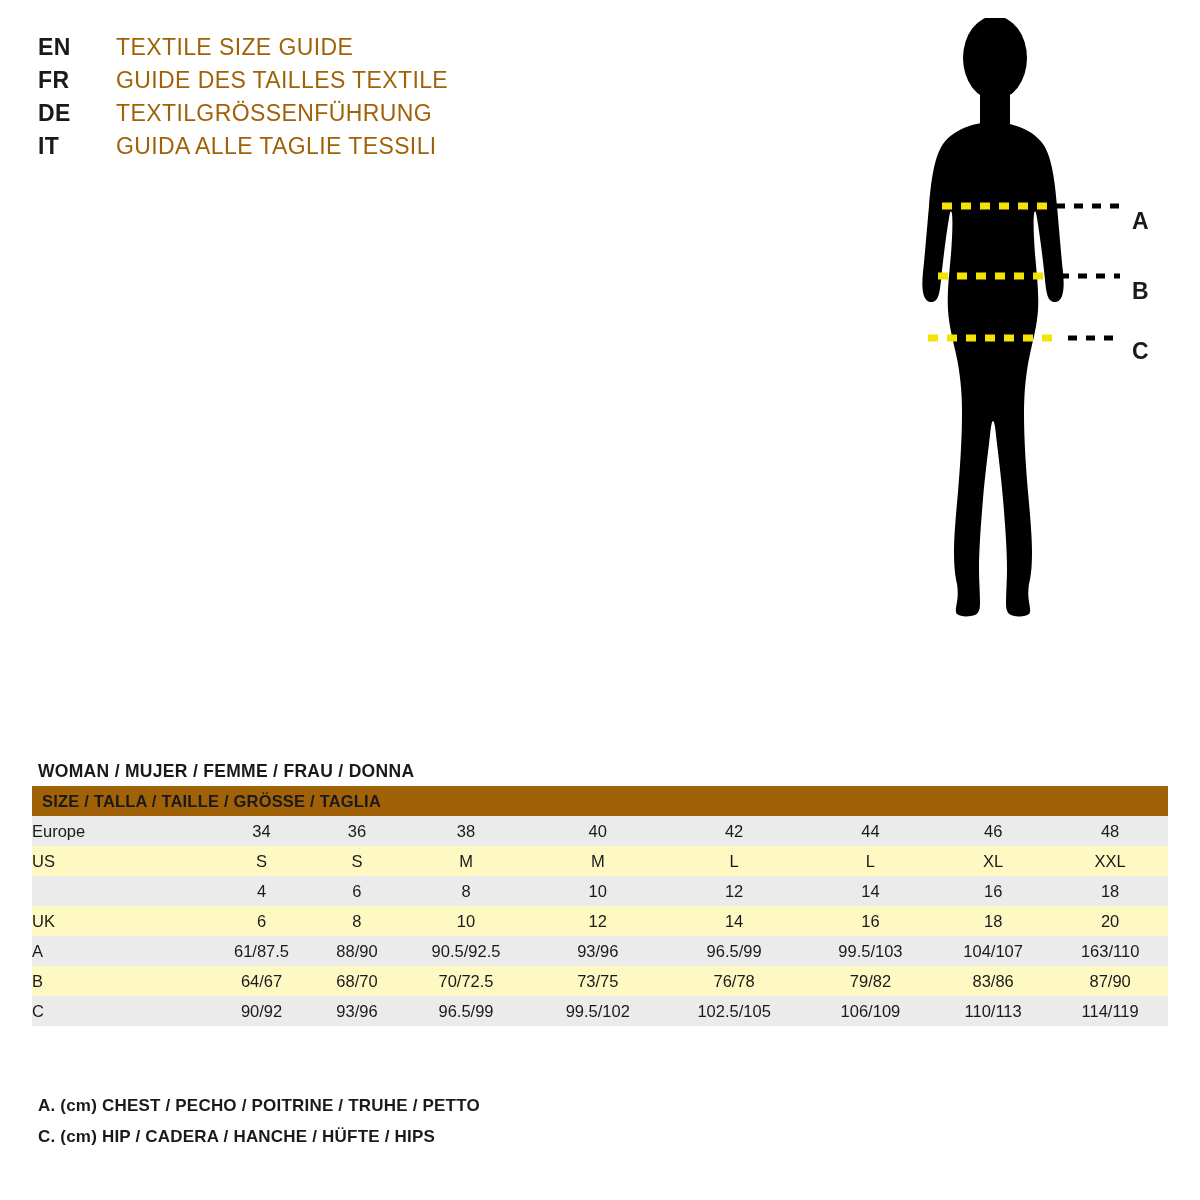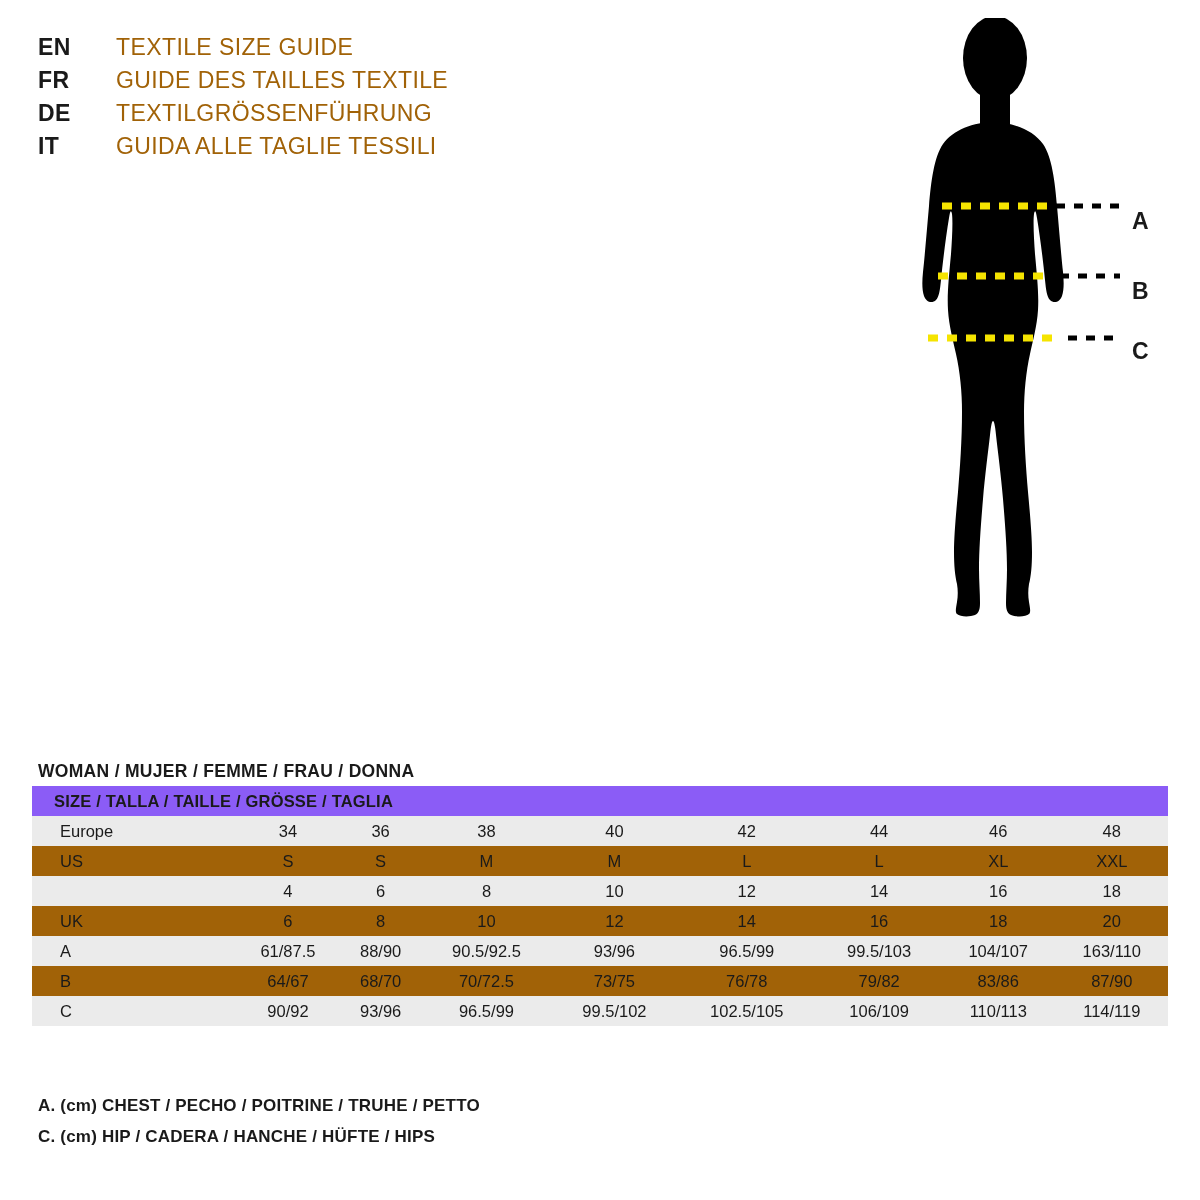--- a/index.html
+++ b/index.html
@@ -88,33 +88,33 @@
   table.size-table th,
   table.size-table td {
     padding: 0;
     height: 30px;
     font-weight: normal;
     text-align: center;
     vertical-align: middle;
   }
   table.size-table th.head-cell {
     text-align: left;
-    padding-left: 22px;
+    padding-left: 10px;
     font-weight: bold;
     font-size: 16.5px;
     letter-spacing: 0.2px;
-    background: #8b5cf6;
+    background: #a16207;
   }
   table.size-table td.row-label {
     text-align: left;
-    padding-left: 28px;
+    padding-left: 0;
     width: 175px;
   }
   table.size-table tr.shade-light td { background: #ebebeb; }
-  table.size-table tr.shade-dark td { background: #a16207; }
+  table.size-table tr.shade-dark td { background: #fef9c3; }
 
   
   .legend {
     position: absolute;
     top: 1090px;
     left: 38px;
   }
   .legend-line {
     font-size: 17px;
     font-weight: bold;

